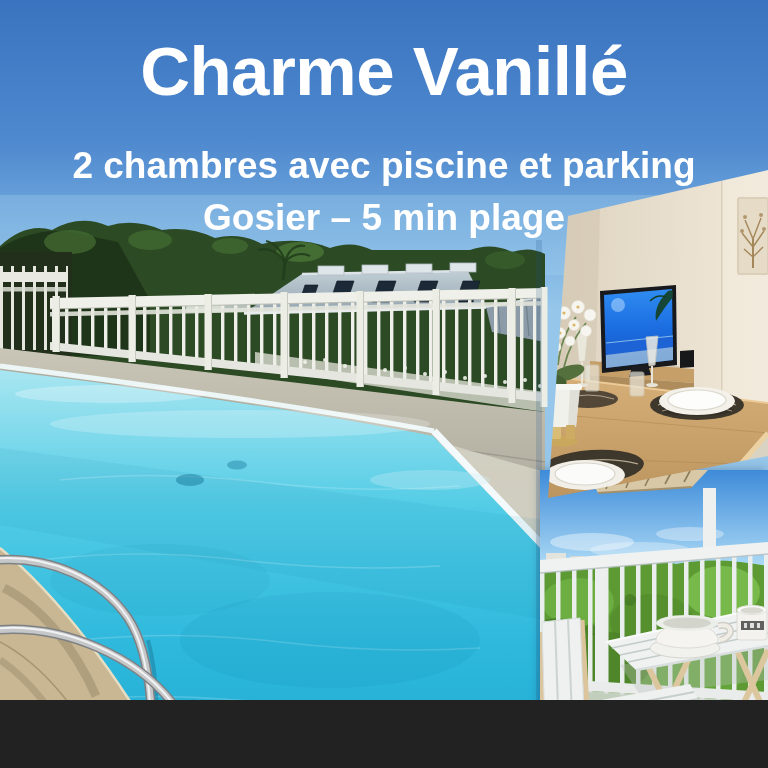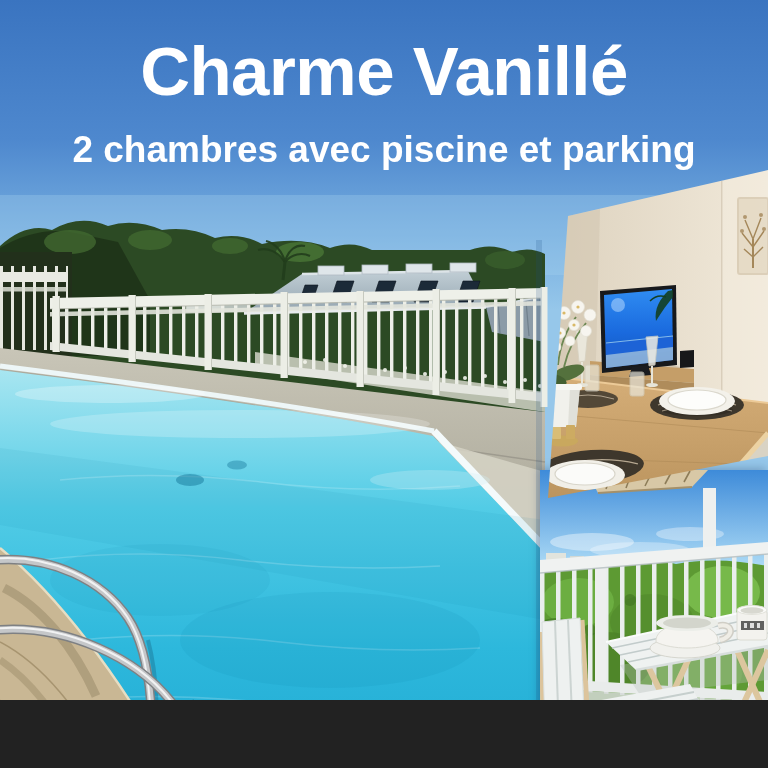--- a/index.html
+++ b/index.html
@@ -5,21 +5,21 @@
   html,body{margin:0;padding:0;background:#222;}
   #canvas{
     position:relative;width:768px;height:700px;overflow:hidden;
     font-family:"Liberation Sans","DejaVu Sans",sans-serif;
     background:linear-gradient(180deg,#3a74c0 0%,#4e88ce 18%,#6aa4da 32%,#8fc2e8 44%,#9ccae9 60%,#9ccae9 100%);
   }
   #pool-svg{position:absolute;left:0;top:0;}
   .caption{position:absolute;left:0;right:0;top:36px;text-align:center;color:#ffffff;z-index:5;}
   .caption .title{font-size:69px;font-weight:700;letter-spacing:-.5px;line-height:1.05;}
   .caption .sub{font-size:37px;font-weight:700;line-height:1.4;}
-  .caption .sub.first{margin-top:16px;}
+  .caption .sub.first{margin-top:32px;}
   .photo{position:absolute;}
   #dining-photo{left:540px;top:165px;width:228px;height:340px;z-index:3;
     clip-path:polygon(28px 51px,228px 5px,228px 291px,8px 333px);
     filter:drop-shadow(0 3px 5px rgba(10,40,80,.35));}
   #balcony-photo{left:540px;top:470px;width:228px;height:298px;z-index:2;
     filter:drop-shadow(-2px -2px 4px rgba(10,40,80,.25));}
   svg{display:block;}
 </style>
 </head>
 <body>
@@ -203,20 +203,21 @@
         <path d="M-5,628.5 C65,622.5 137,656.5 172,702.5 C192,728.5 205,750.5 211,766.5" stroke="#f1f2f3" stroke-width="2"></path>
       </g>
     </g>
 
     <rect x="536" y="240" width="6" height="528" fill="#1d4e86" opacity="0.18"></rect>
   </svg>
 
   <div class="caption">
     <div class="title">Charme Vanillé</div>
     <div class="sub first">2 chambres avec piscine et parking</div>
+    <div class="sub">Gosier – 5 min plage</div>
   </div>
 
   <div id="dining-photo" class="photo">
     <svg width="228" height="340" viewBox="0 0 228 340">
       <defs>
         <linearGradient id="wallG2" x1="0" y1="0" x2="1" y2="0">
           <stop offset="0" stop-color="#dcd1bd"></stop>
             <stop offset="1" stop-color="#f1e9da"></stop>
         </linearGradient>
         <linearGradient id="woodG2" x1="0" y1="210" x2="0" y2="340" gradientUnits="userSpaceOnUse">

